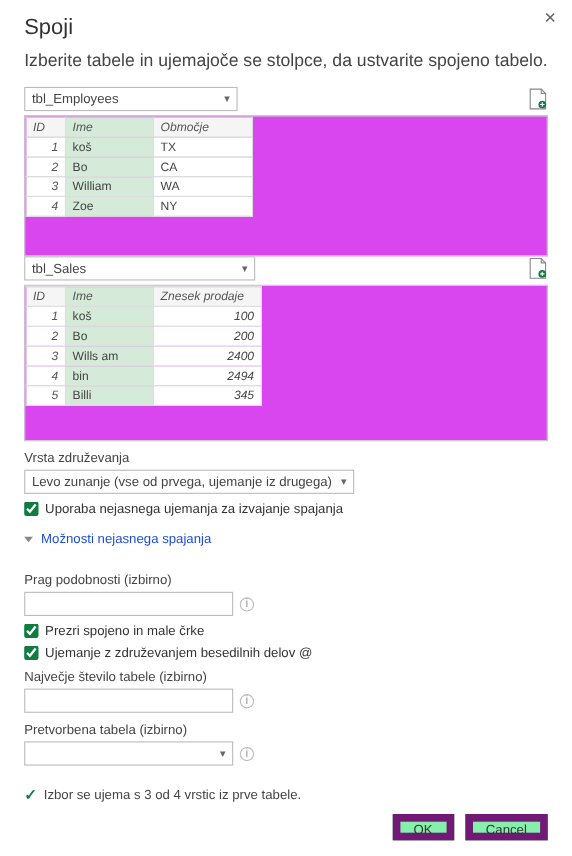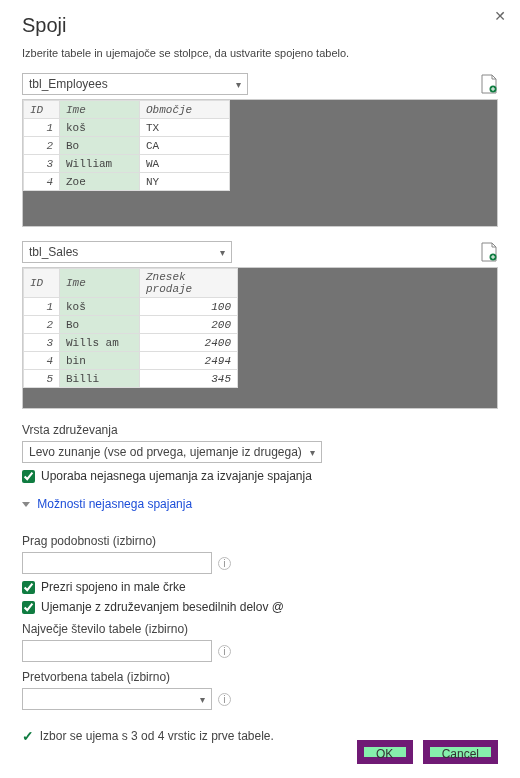--- a/index.html
+++ b/index.html
@@ -20,21 +20,21 @@
     color: #666;
     cursor: pointer;
   }
   h1.title {
     font-size: 20px;
     font-weight: 400;
     color: #333;
     margin-bottom: 10px;
   }
   .subtitle {
-    font-size: 11px;
+    font-size: 16px;
     color: #444;
     margin-bottom: 14px;
   }
   .combo {
     display: inline-flex;
     align-items: center;
     justify-content: space-between;
     border: 1px solid #bbb;
     height: 22px;
     padding: 0 6px;
@@ -49,24 +49,22 @@
     margin-bottom:4px;
   }
   .sheet-icon {
     width:18px; height:20px;
     position: relative;
   }
   .sheet-icon svg { width:18px; height:20px; }
   .preview {
     border:1px solid #ccc;
     height:128px;
-    margin-bottom:14px;
     overflow:hidden;
-    background:#737373;
-    font-family:Liberation Mono, monospace;
+    background:#d946ef;
   }
   table.grid {
     border-collapse: collapse;
     font-size: 11px;
   }
   table.grid th, table.grid td {
     border: 1px solid #ddd;
     padding: 2px 6px;
     height: 18px;
     color:#444;
@@ -164,21 +162,21 @@
 
 
 
 <div class="close-x">✕</div>
 
 <h1 class="title">Spoji</h1>
 <div class="subtitle">Izberite tabele in ujemajoče se stolpce, da ustvarite spojeno tabelo.</div>
 
 
 <div class="row-top">
-  <div class="combo" style="width:226px">
+  <div class="combo" style="width:194px">
     <span>tbl_Employees</span>
     <span class="chev">▾</span>
   </div>
   <div class="sheet-icon">
     <svg viewBox="0 0 18 20">
         <path d="M2 1 h10 l4 4 v14 h-14 z" fill="#fff" stroke="#888" stroke-width="1"></path>
         <path d="M12 1 v4 h4" fill="none" stroke="#888"></path>
         <circle cx="13" cy="15" r="3.5" fill="#107c41"></circle>
         <path d="M13 13 v4 M11 15 h4" stroke="#fff" stroke-width="1"></path>
       </svg>

